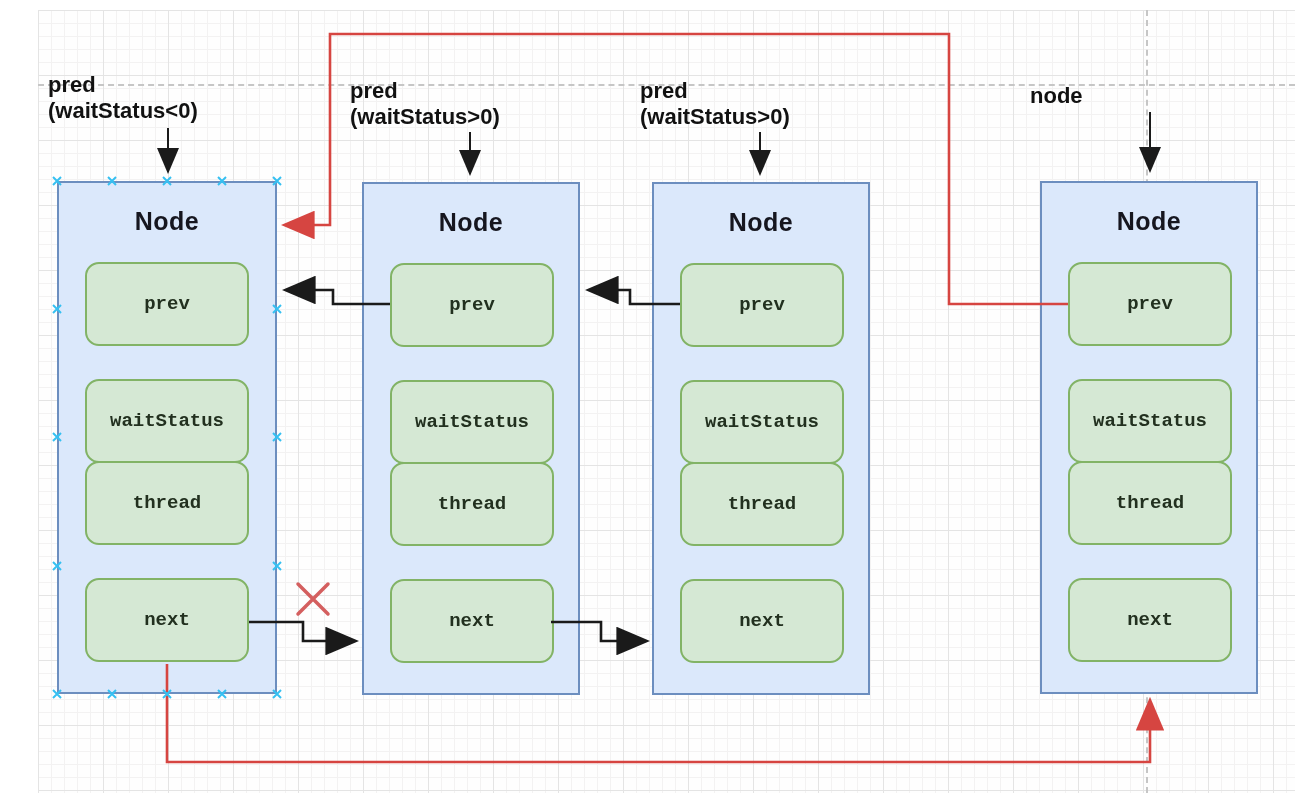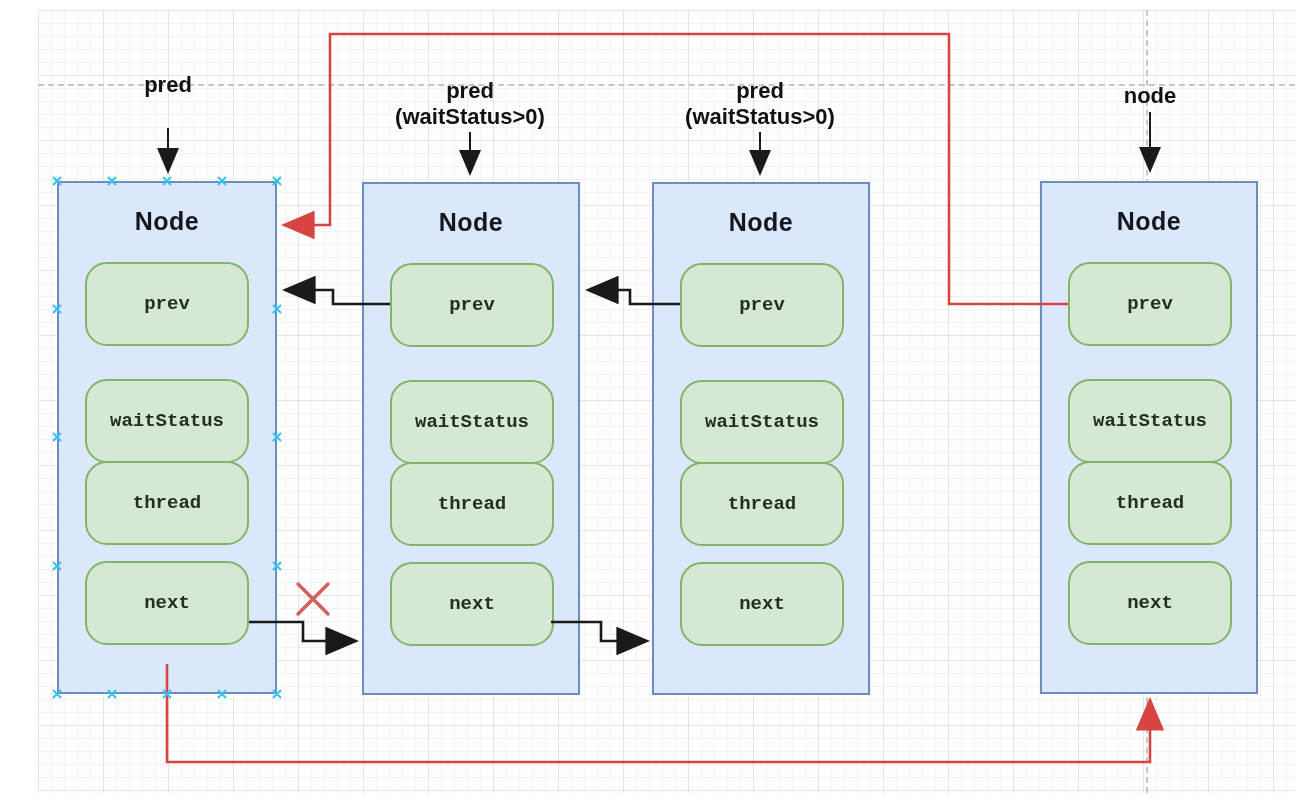--- a/index.html
+++ b/index.html
@@ -24,27 +24,27 @@
     position:absolute; width:220px; height:513px; box-sizing:border-box;
     background:var(--node-fill,#dbe8fb); border:2px solid var(--node-border,#6c8ebf);
   }
   .node-title {
     position:absolute; top:24px; left:0; right:0; text-align:center;
     font-weight:bold; font-size:25px; color:#16161f; letter-spacing:0.5px;
   }
   .field {
     position:absolute; left:26px; width:164px; height:84px; box-sizing:border-box;
     background:var(--field-fill,#d5e8d4); border:2px solid var(--field-border,#82b366);
-    border-radius:22px; display:flex; align-items:center; justify-content:center;
+    border-radius:14px; display:flex; align-items:center; justify-content:center;
     font-family:"Liberation Mono", monospace; font-weight:bold; font-size:19px; color:#22301f;
   }
-  .f0{top:79px} .f1{top:196px} .f2{top:278px} .f3{top:378px}
+  .f0{top:79px} .f1{top:196px} .f2{top:278px} .f3{top:395px}
 
   .toplabel {
-    position:absolute; width:240px; text-align:center; font-weight:bold;
+    position:absolute; width:240px; text-align:left; font-weight:bold;
     font-size:22px; line-height:26px; color:var(--label-text,#111111);
   }
   .overlay { position:absolute; left:0; top:0; width:1312px; height:810px; pointer-events:none; }
   .edge-black { stroke:var(--arrow-black,#1a1a1a); stroke-width:2.6; fill:none; }
   .edge-stem  { stroke:var(--arrow-black,#1a1a1a); stroke-width:2;   fill:none; }
   .edge-red   { stroke:var(--arrow-red,#d64541);   stroke-width:2.6; fill:none; }
   .xmark      { stroke:var(--x-mark,#d45f5f); stroke-width:3.5; fill:none; stroke-linecap:round; }
   .cp         { stroke:var(--selection-handle,#35c0f2); stroke-width:2; fill:none; }
 </style>
 </head>
@@ -82,20 +82,21 @@
   <div class="node" style="left:1040px; top:181px; width:218px;">
     <div class="node-title">Node</div>
     <div class="field f0">prev</div>
     <div class="field f1">waitStatus</div>
     <div class="field f2">thread</div>
     <div class="field f3">next</div>
   </div>
 
   <div class="toplabel" style="left:48px; top:72px;">
     <div>pred</div>
+    <div>(waitStatus&lt;0)</div>
   </div>
   <div class="toplabel" style="left:350px; top:78px;">
     <div>pred</div>
     <div>(waitStatus&gt;0)</div>
   </div>
   <div class="toplabel" style="left:640px; top:78px;">
     <div>pred</div>
     <div>(waitStatus&gt;0)</div>
   </div>
   <div class="toplabel" style="left:1030px; top:83px;">

